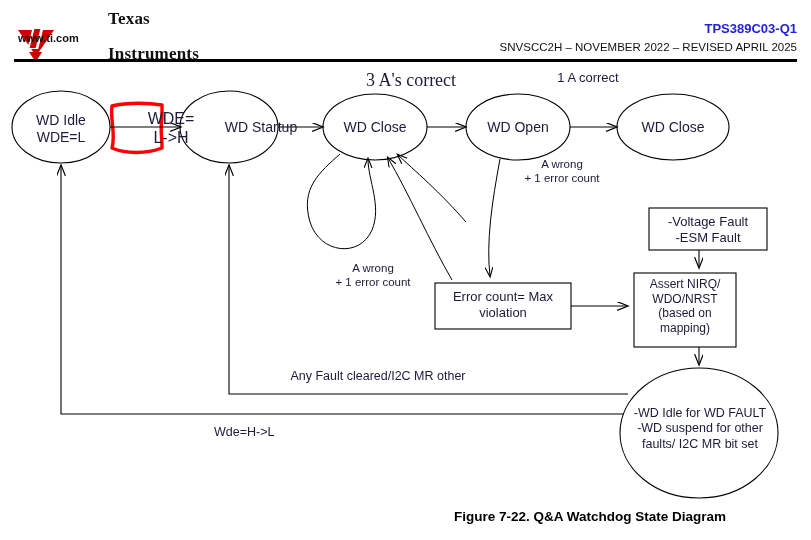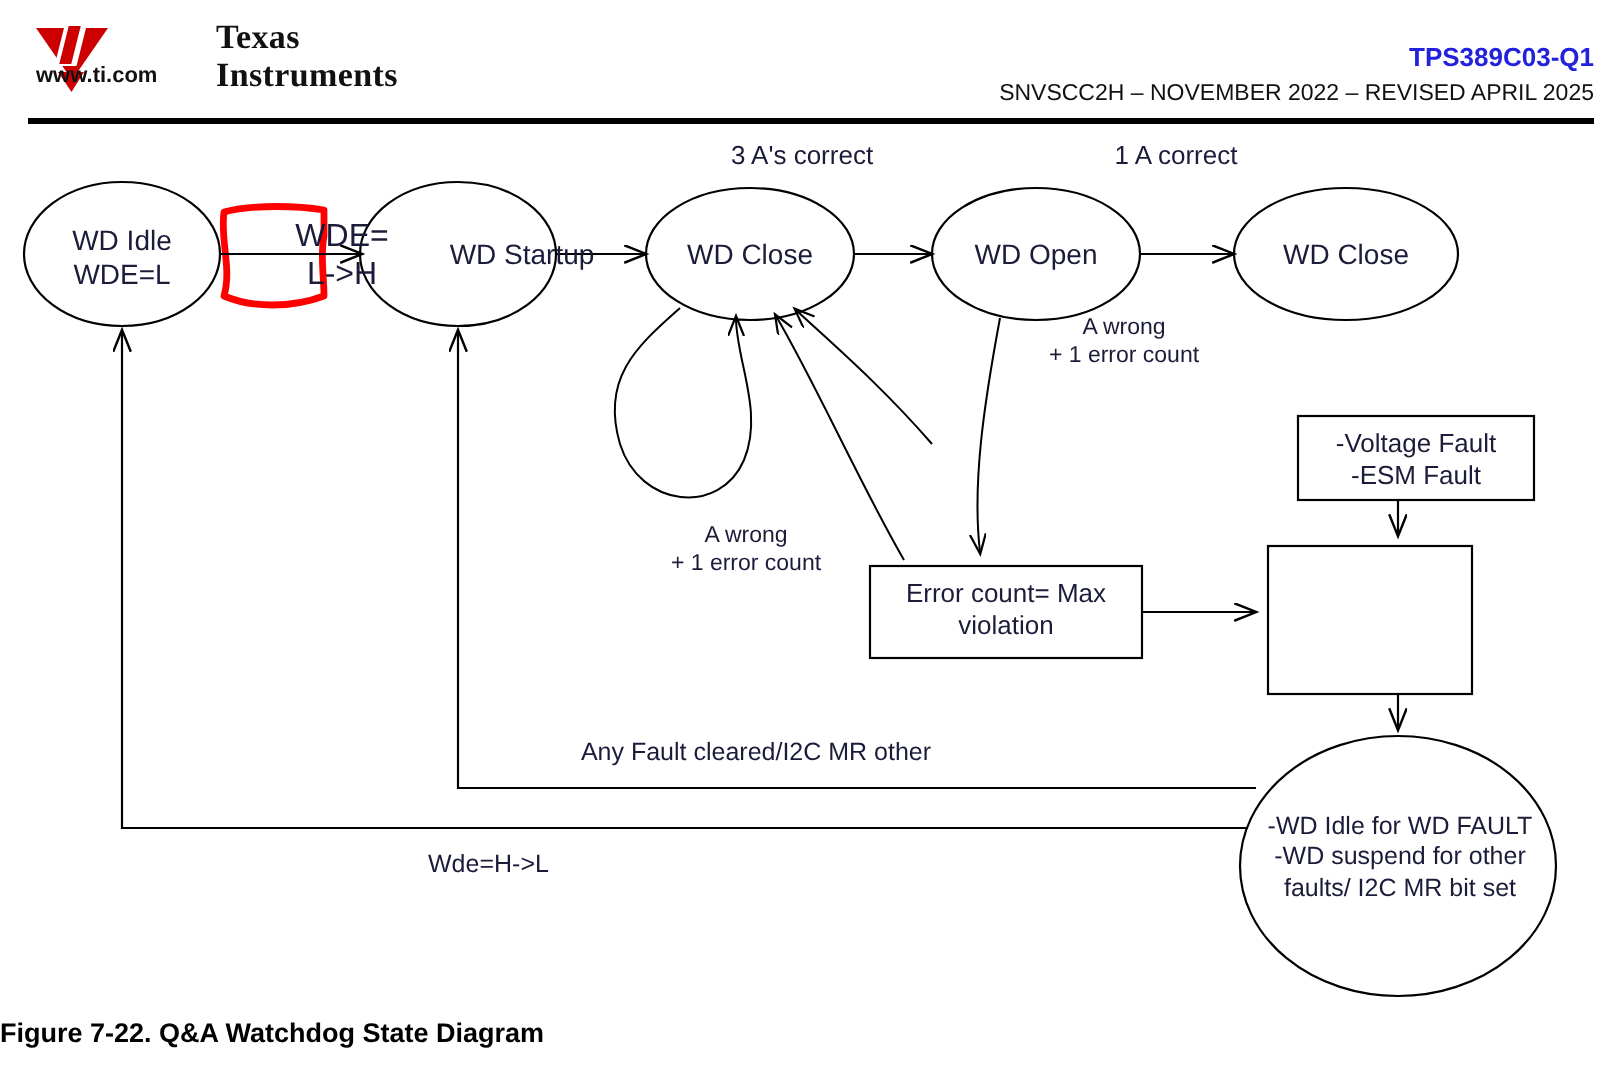--- a/index.html
+++ b/index.html
@@ -70,21 +70,21 @@
     font-family: "Liberation Serif", serif;
     font-weight: bold;
     color: #111111;
     letter-spacing: 0.2px;
   }
   .ti-texas {
     font-size: 17px;
   }
   .ti-instruments {
     font-size: 17px;
-    margin-top: 2px;
+    margin-top: 18px;
   }
   .ti-url {
     position: absolute;
     left: 18px; top: 32px;
     font-size: 11px;
     font-weight: bold;
     color: #111111;
     font-family: "Liberation Sans", sans-serif;
   }
   .hdr-part {
@@ -133,21 +133,21 @@
     text-align: center;
     font-family: "Liberation Sans", sans-serif;
     color: #1b1b3a;
     line-height: 1.2;
   }
 
   #caption {
     position: absolute;
     left: 0; top: 509px;
     width: 726px;
-    text-align: left;
+    text-align: right;
     font-family: "Liberation Sans", sans-serif;
     font-size: 13.5px;
     font-weight: bold;
     color: #000000;
   }
 </style>
 </head>
 <body>
 
 <div id="header">
@@ -236,30 +236,36 @@
   <div class="nodetext" style="left:437px; top:227px; width:132px; font-size:13px;">
     <div>Error count= Max</div>
     <div>violation</div>
   </div>
 
   <div class="nodetext" style="left:650px; top:152px; width:116px; font-size:13px;">
     <div>-Voltage Fault</div>
     <div>-ESM Fault</div>
   </div>
 
+  <div class="nodetext" style="left:635px; top:215px; width:100px; font-size:12px;">
+    <div>Assert NIRQ/</div>
+    <div>WDO/NRST</div>
+    <div>(based on</div>
+    <div>mapping)</div>
+  </div>
 
   <div class="nodetext" style="left:622px; top:344px; width:156px; font-size:12.5px;">
     <div>-WD Idle for WD FAULT</div>
     <div>-WD suspend for other</div>
     <div>faults/ I2C MR bit set</div>
   </div>
 
   <div class="edgelabel" style="left:111px; top:47px; width:64px; font-size:16px;padding-left:28px;">WDE= L-&gt;H</div>
 
-  <div class="edgelabel" style="left:340px; top:8px; width:122px; font-size:13px;">3 A's correct</div>
+  <div class="edgelabel" style="left:350px; top:8px; width:122px; font-size:18px;font-family:Liberation Serif, serif;">3 A's correct</div>
 
   <div class="edgelabel" style="left:527px; top:8px; width:122px; font-size:13px;">1 A correct</div>
 
   <div class="edgelabel" style="left:497px; top:96px; width:130px; font-size:11.5px;">
     <div>A wrong</div>
     <div>+ 1 error count</div>
   </div>
 
   <div class="edgelabel" style="left:311px; top:200px; width:124px; font-size:11.5px;">
     <div>A wrong</div>

